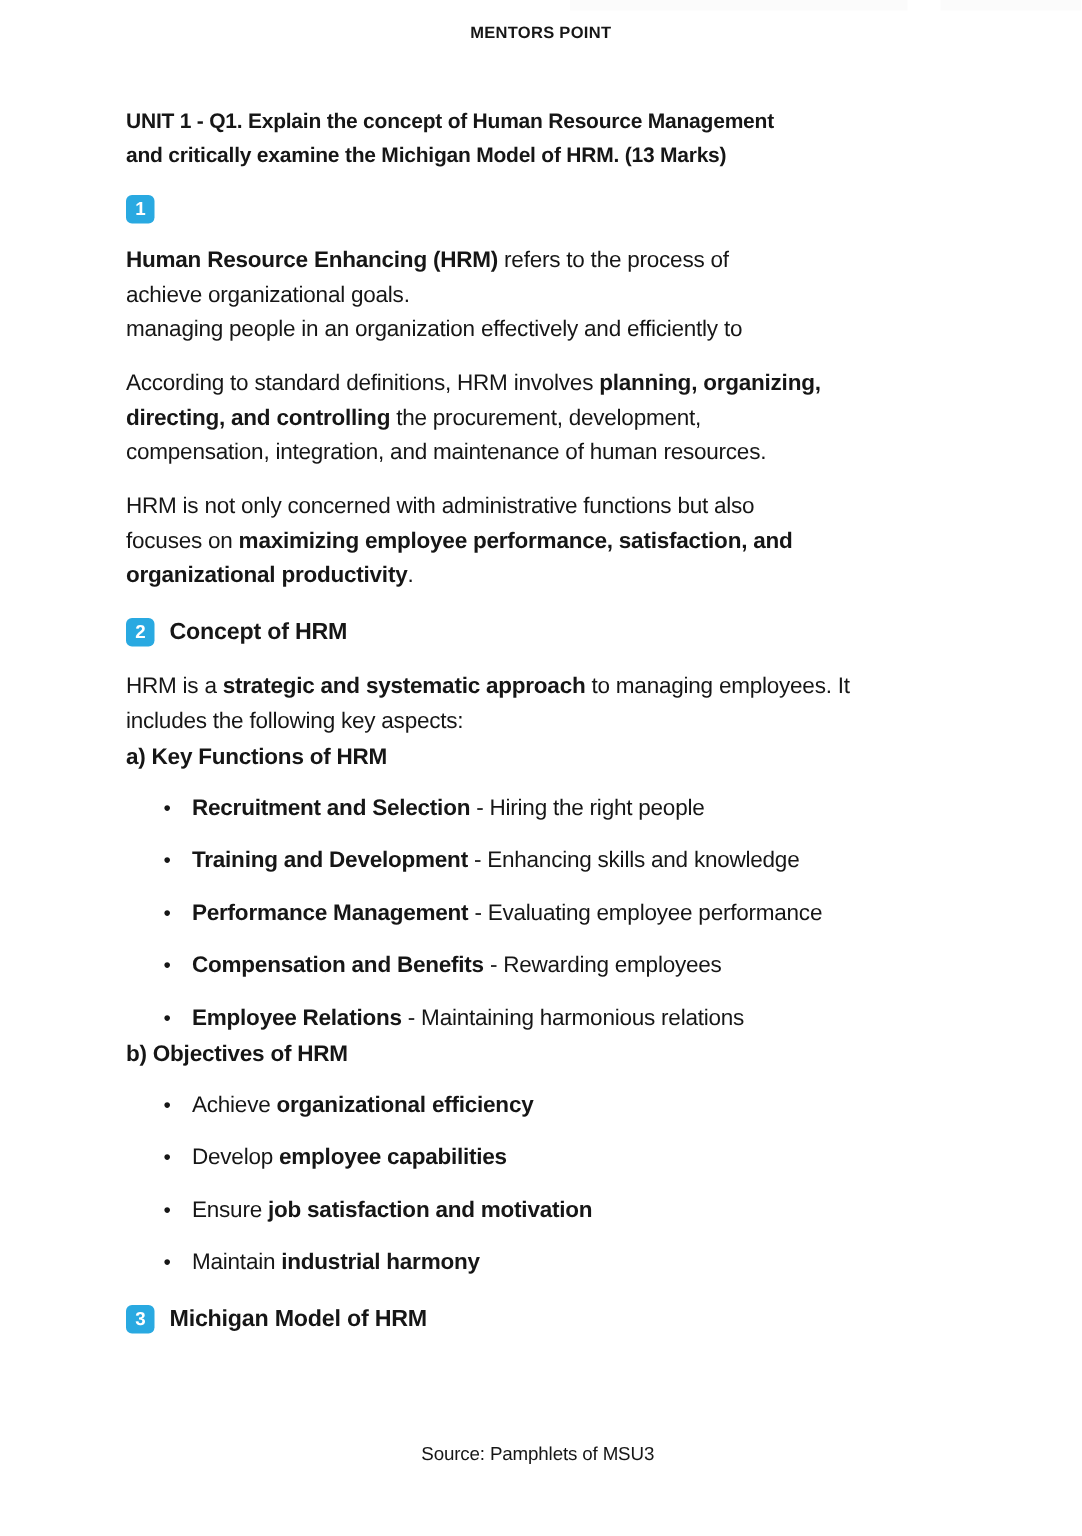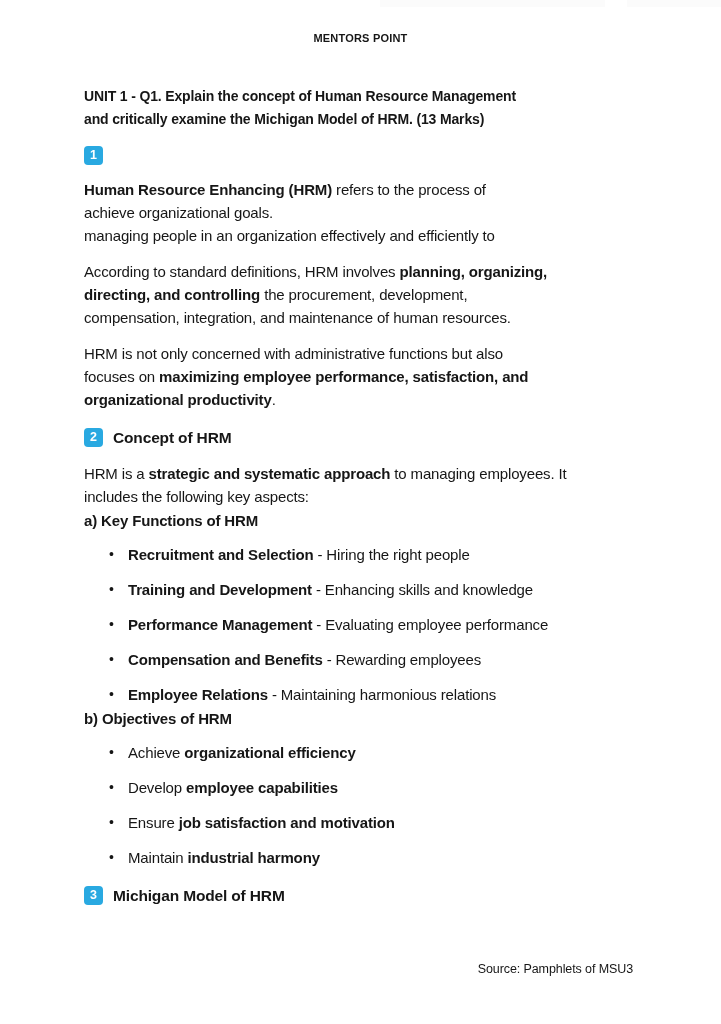--- a/index.html
+++ b/index.html
@@ -10,21 +10,21 @@
     color: #161616;
     font-family: "Liberation Sans", sans-serif;
     position: relative;
     overflow: hidden;
   }
   .topbar { position: absolute; top: 0; height: 7px; background: #fbfbfb; }
   .topbar-a { left: 380px; width: 225px; }
   .topbar-b { left: 627px; width: 94px; }
 
   .brand-header {
-    padding-top: 32px;
+    padding-top: 16px;
     text-align: center;
     font-size: 11px;
     line-height: 13px;
     font-weight: 700;
     letter-spacing: 0.2px;
   }
 
   .content { margin: 40px 84px 0 84px; }
 
   .line { white-space: nowrap; }
@@ -95,21 +95,21 @@
     left: 25px; top: 0;
     font-size: 14px;
     line-height: 23px;
   }
 
   .page-footer {
     position: absolute;
     left: 84px; right: 88px;
     top: 961px;
     display: flex;
-    justify-content: flex-end;
+    justify-content: center;
     font-size: 12.5px;
     line-height: 16px;
     letter-spacing: -0.1px;
   }
 </style>
 </head>
 <body>
 
 <div class="topbar topbar-a"></div>
 <div class="topbar topbar-b"></div>

